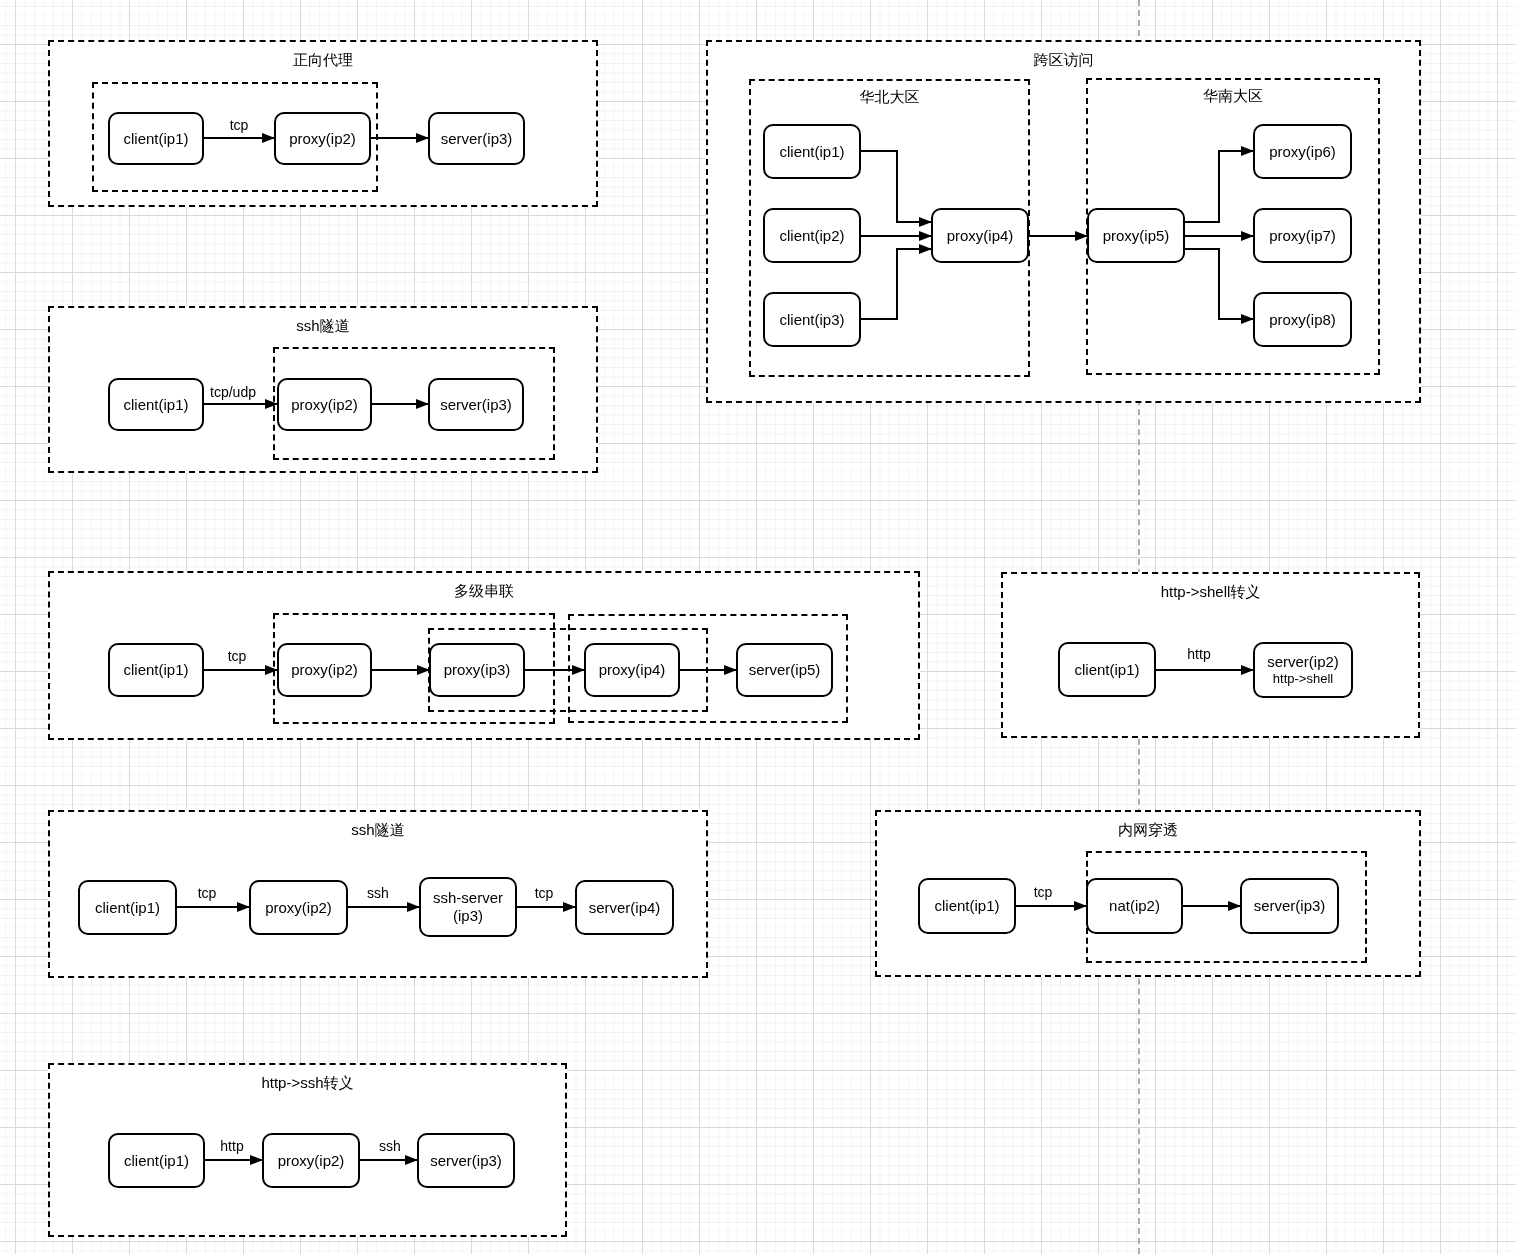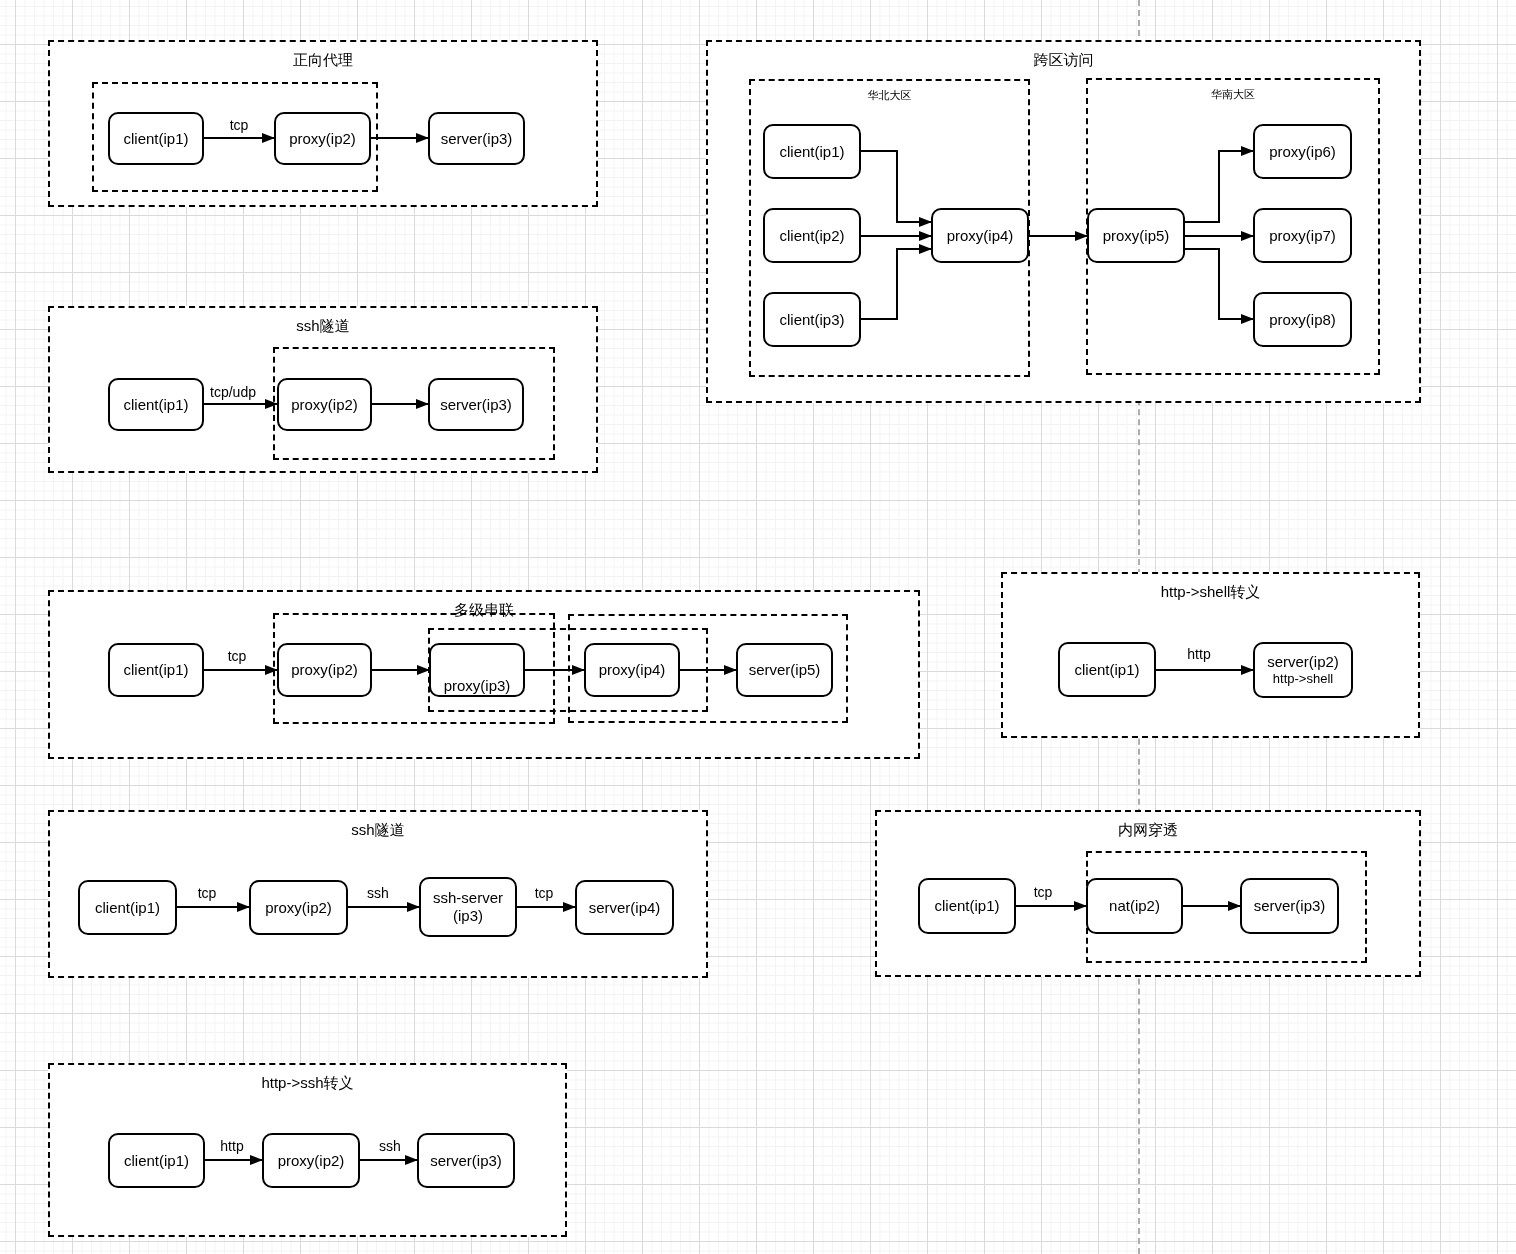--- a/index.html
+++ b/index.html
@@ -37,21 +37,21 @@
   }
   .group{
     position:absolute;z-index:3;
     border:2px dashed #000;
     box-sizing:border-box;
     background:transparent;
   }
   .group-title{
     text-align:center;
     padding-top:7px;
-    font-size:11px;
+    font-size:15px;
     white-space:nowrap;
   }
   #edges{
     position:absolute;left:0;top:0;z-index:4;
   }
   .edge-label{
     font-family:"Liberation Sans","DejaVu Sans",sans-serif;
     font-size:14px;
     fill:#000;
   }
@@ -166,33 +166,33 @@
     </div>
     <div class="node" style="left: 1253px; top: 124px; width: 99px; height: 55px; justify-content: center;">
       <span>proxy(ip6)</span>
     </div>
     <div class="node" style="left: 1253px; top: 208px; width: 99px; height: 55px;">
       <span>proxy(ip7)</span>
     </div>
     <div class="node" style="left: 1253px; top: 292px; width: 99px; height: 55px;">
       <span>proxy(ip8)</span>
     </div>
-    <div class="section" style="left: 48px; top: 590px; width: 872px; height: 169px;">
+    <div class="section" style="left: 48px; top: 571px; width: 872px; height: 169px;">
       <div class="section-title">多级串联</div>
     </div>
     <div class="group" style="left: 273px; top: 613px; width: 282px; height: 111px;"></div>
     <div class="group" style="left: 568px; top: 614px; width: 280px; height: 109px;"></div>
     <div class="group" style="left: 428px; top: 628px; width: 280px; height: 84px;"></div>
     <div class="node" style="left: 108px; top: 643px; width: 96px; height: 54px;">
       <span>client(ip1)</span>
     </div>
     <div class="node" style="left: 277px; top: 643px; width: 95px; height: 54px;">
       <span>proxy(ip2)</span>
     </div>
-    <div class="node" style="left: 429px; top: 643px; width: 96px; height: 54px; justify-content: flex-end;">
+    <div class="node" style="left: 429px; top: 643px; width: 96px; height: 54px;">
       <span>proxy(ip3)</span>
     </div>
     <div class="node" style="left: 584px; top: 643px; width: 96px; height: 54px;">
       <span>proxy(ip4)</span>
     </div>
     <div class="node" style="left: 736px; top: 643px; width: 97px; height: 54px;">
       <span>server(ip5)</span>
     </div>
     <div class="section" style="left: 1001px; top: 572px; width: 419px; height: 166px;">
       <div class="section-title">http-&gt;shell转义</div>

